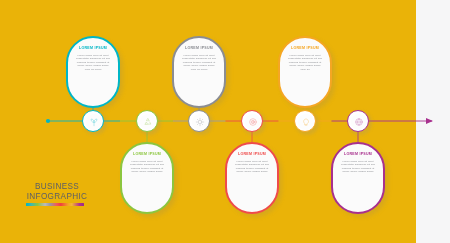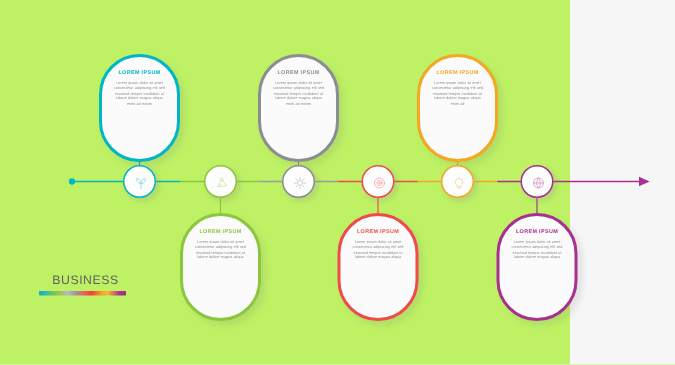--- a/index.html
+++ b/index.html
@@ -8,23 +8,23 @@
   }
   body {
     width: 450px;
     height: 243px;
     overflow: hidden;
     background: #f6f6f7;
     font-family: "Liberation Sans", sans-serif;
   }
   #stage {
     position: relative;
-    width: 380px;
+    width: 416px;
     height: 243px;
-    background: #bef264;
+    background: #eab308;
   }
   #axis-svg {
     position: absolute;
     left: 0;
     top: 0;
     width: 450px;
     height: 243px;
   }
 
   
@@ -266,16 +266,17 @@
               <path d="M4 12 h16"></path>
               <path d="M12 4 a12 12 0 0 1 0 16 a12 12 0 0 1 0-16"></path>
             </svg>
           </div>
         </div>
       </div>
     </div>
 
   <div id="brand">
     <div class="brand-line">BUSINESS</div>
+    <div class="brand-line">INFOGRAPHIC</div>
     <div id="brand-bar"></div>
   </div>
 
 </div>
 
 </body></html>

